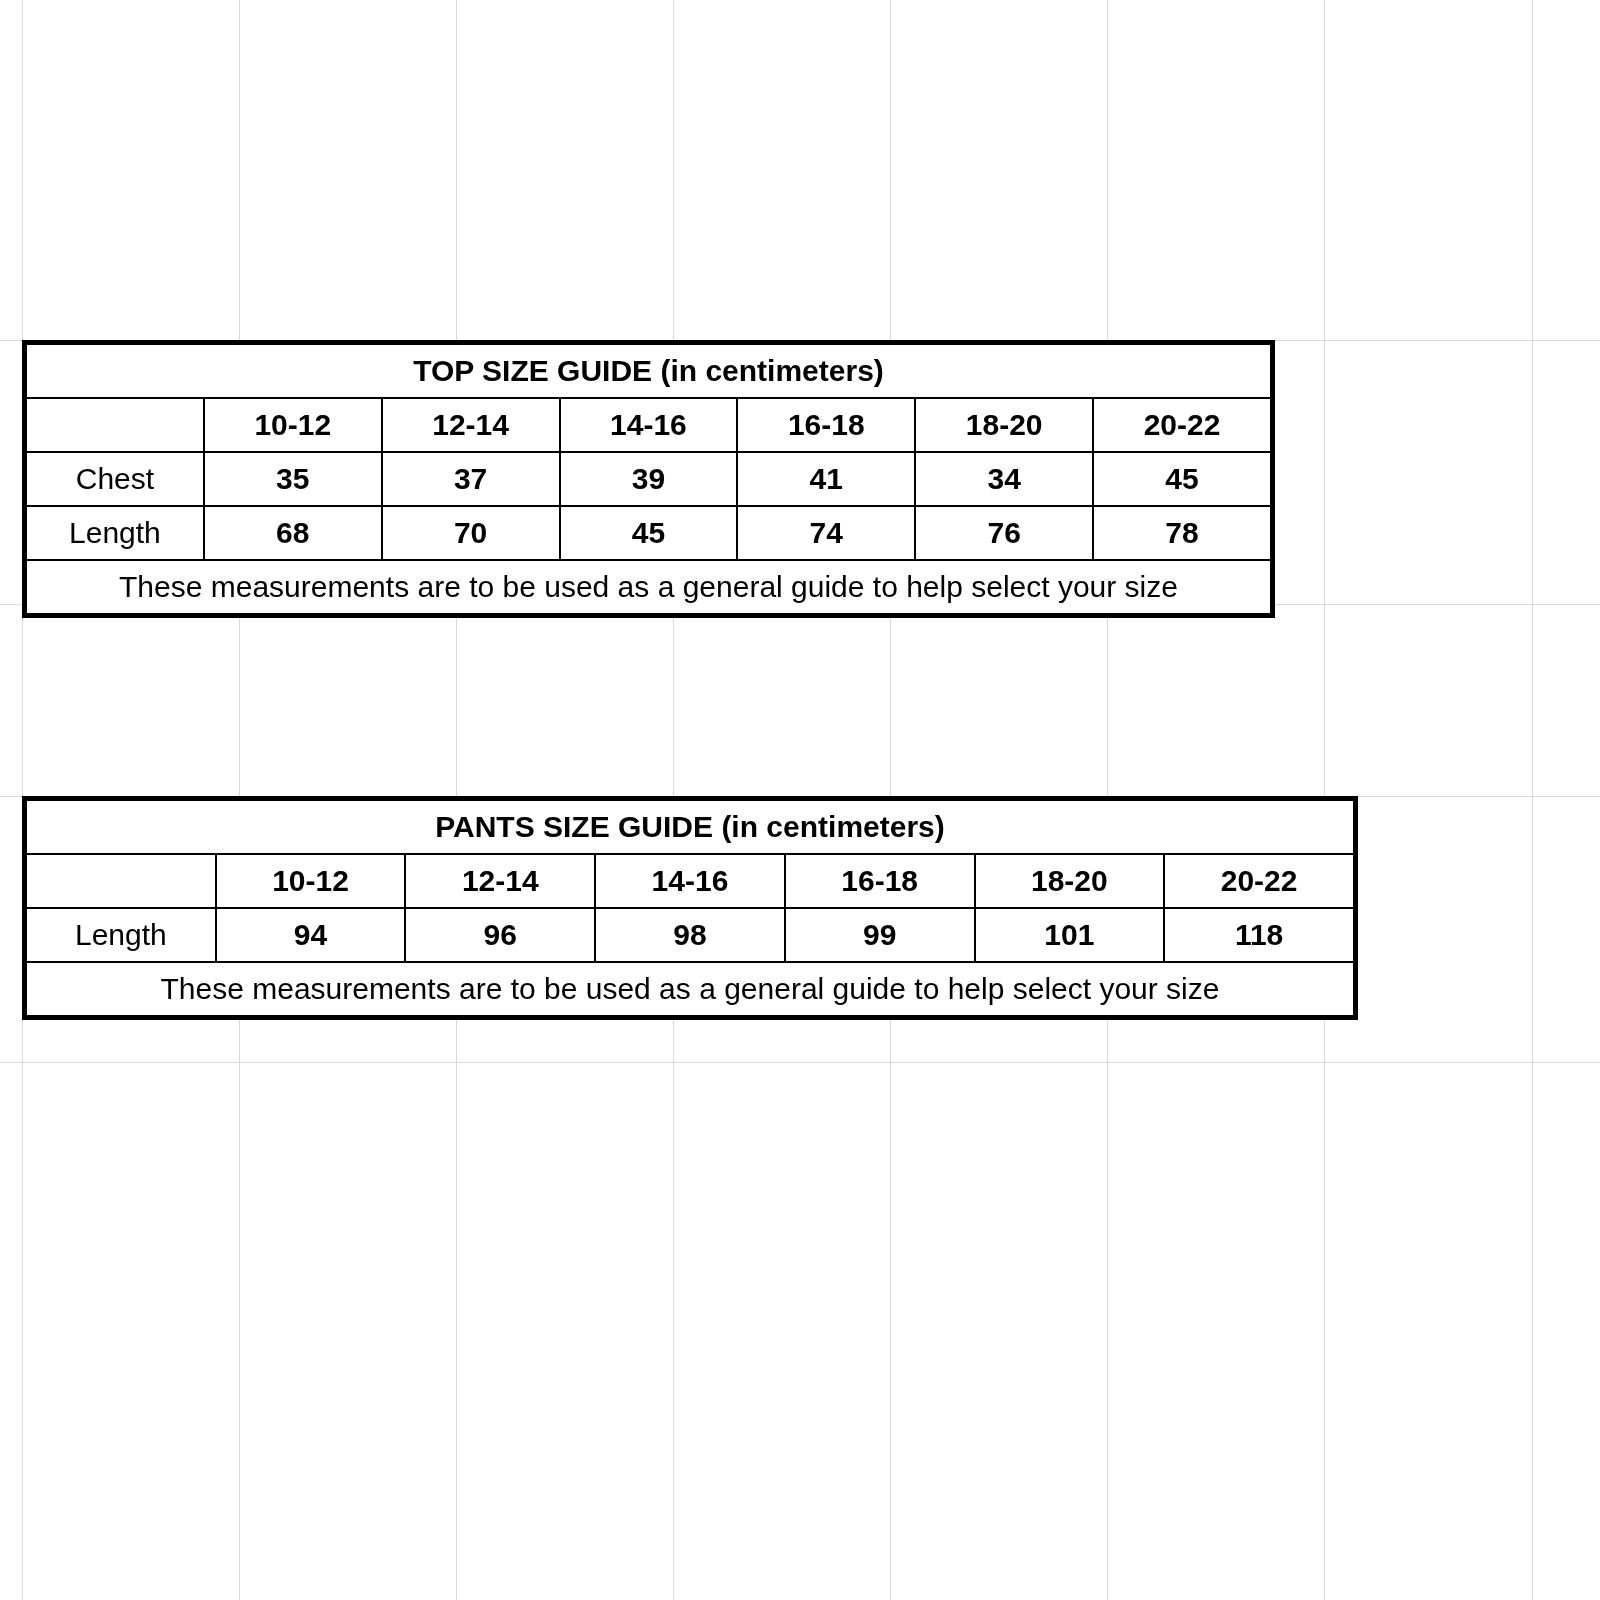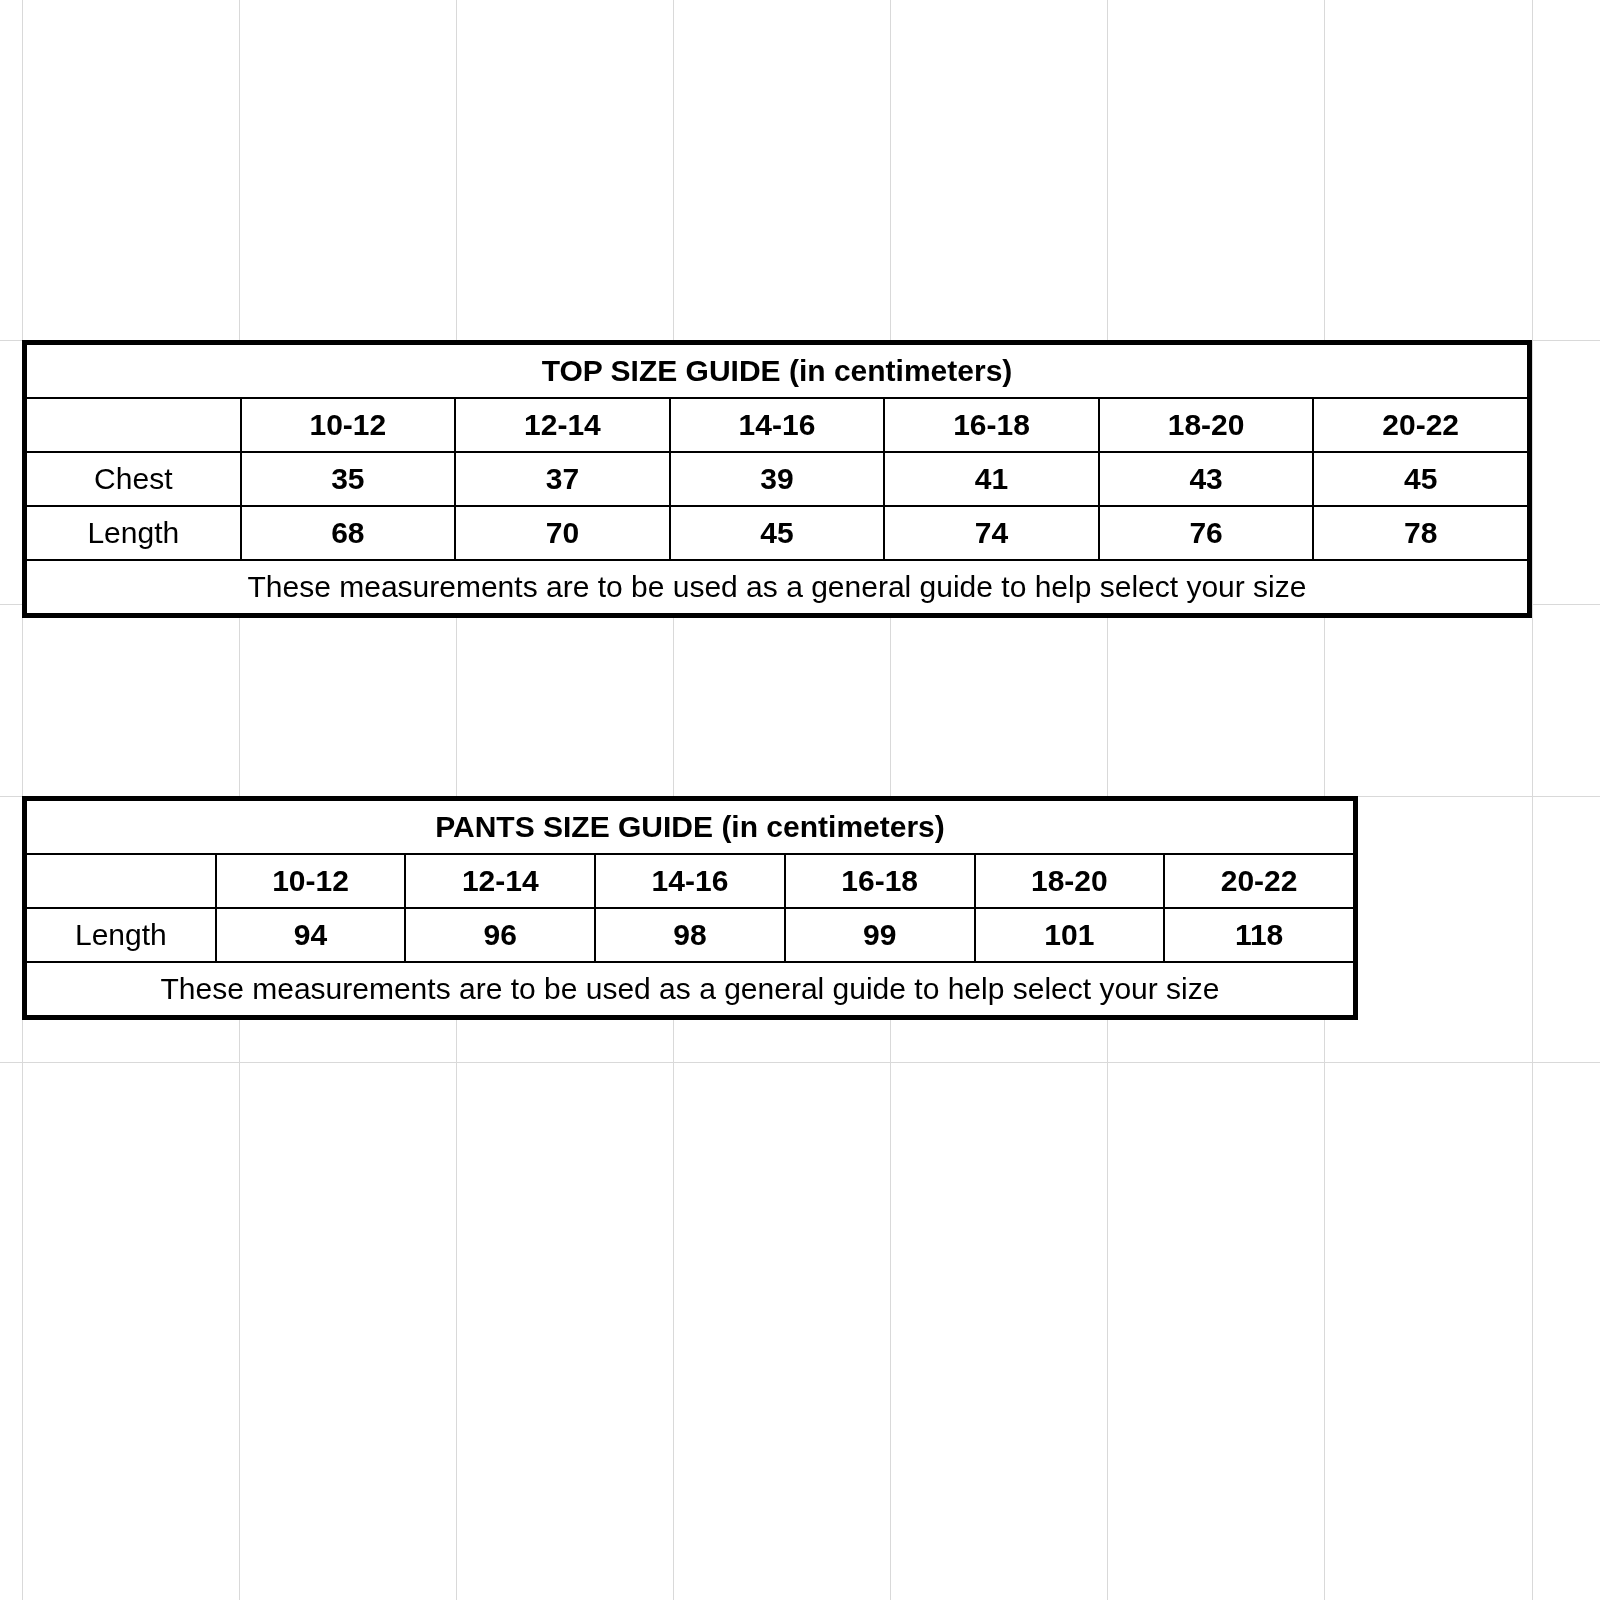--- a/index.html
+++ b/index.html
@@ -36,21 +36,21 @@
     height: 1px;
     background: #d9d9d9;
   }
 
   .table-block {
     position: absolute;
     border: 3px solid #000000;
     box-sizing: border-box;
     background: #ffffff;
   }
-  #top-size-guide { left: 22px; top: 340px; width: 1510px; }
+  #top-size-guide { left: 22px; top: 340px; width: 1253px; }
   #pants-size-guide { left: 22px; top: 796px; width: 1336px; }
 
   table.size-table {
     border-collapse: collapse;
     width: 100%;
     table-layout: fixed;
   }
   table.size-table td {
     border: 2px solid #000000;
     text-align: center;
@@ -124,21 +124,21 @@
         <td class="header-cell">16-18</td>
         <td class="header-cell">18-20</td>
         <td class="header-cell">20-22</td>
       </tr>
       <tr>
         <td class="row-label">Chest</td>
         <td class="value-cell">35</td>
         <td class="value-cell">37</td>
         <td class="value-cell">39</td>
         <td class="value-cell">41</td>
-        <td class="value-cell">43</td>
+        <td class="value-cell">34</td>
         <td class="value-cell">45</td>
       </tr>
       <tr>
         <td class="row-label">Length</td>
         <td class="value-cell">68</td>
         <td class="value-cell">70</td>
         <td class="value-cell">45</td>
         <td class="value-cell">74</td>
         <td class="value-cell">76</td>
         <td class="value-cell">78</td>

